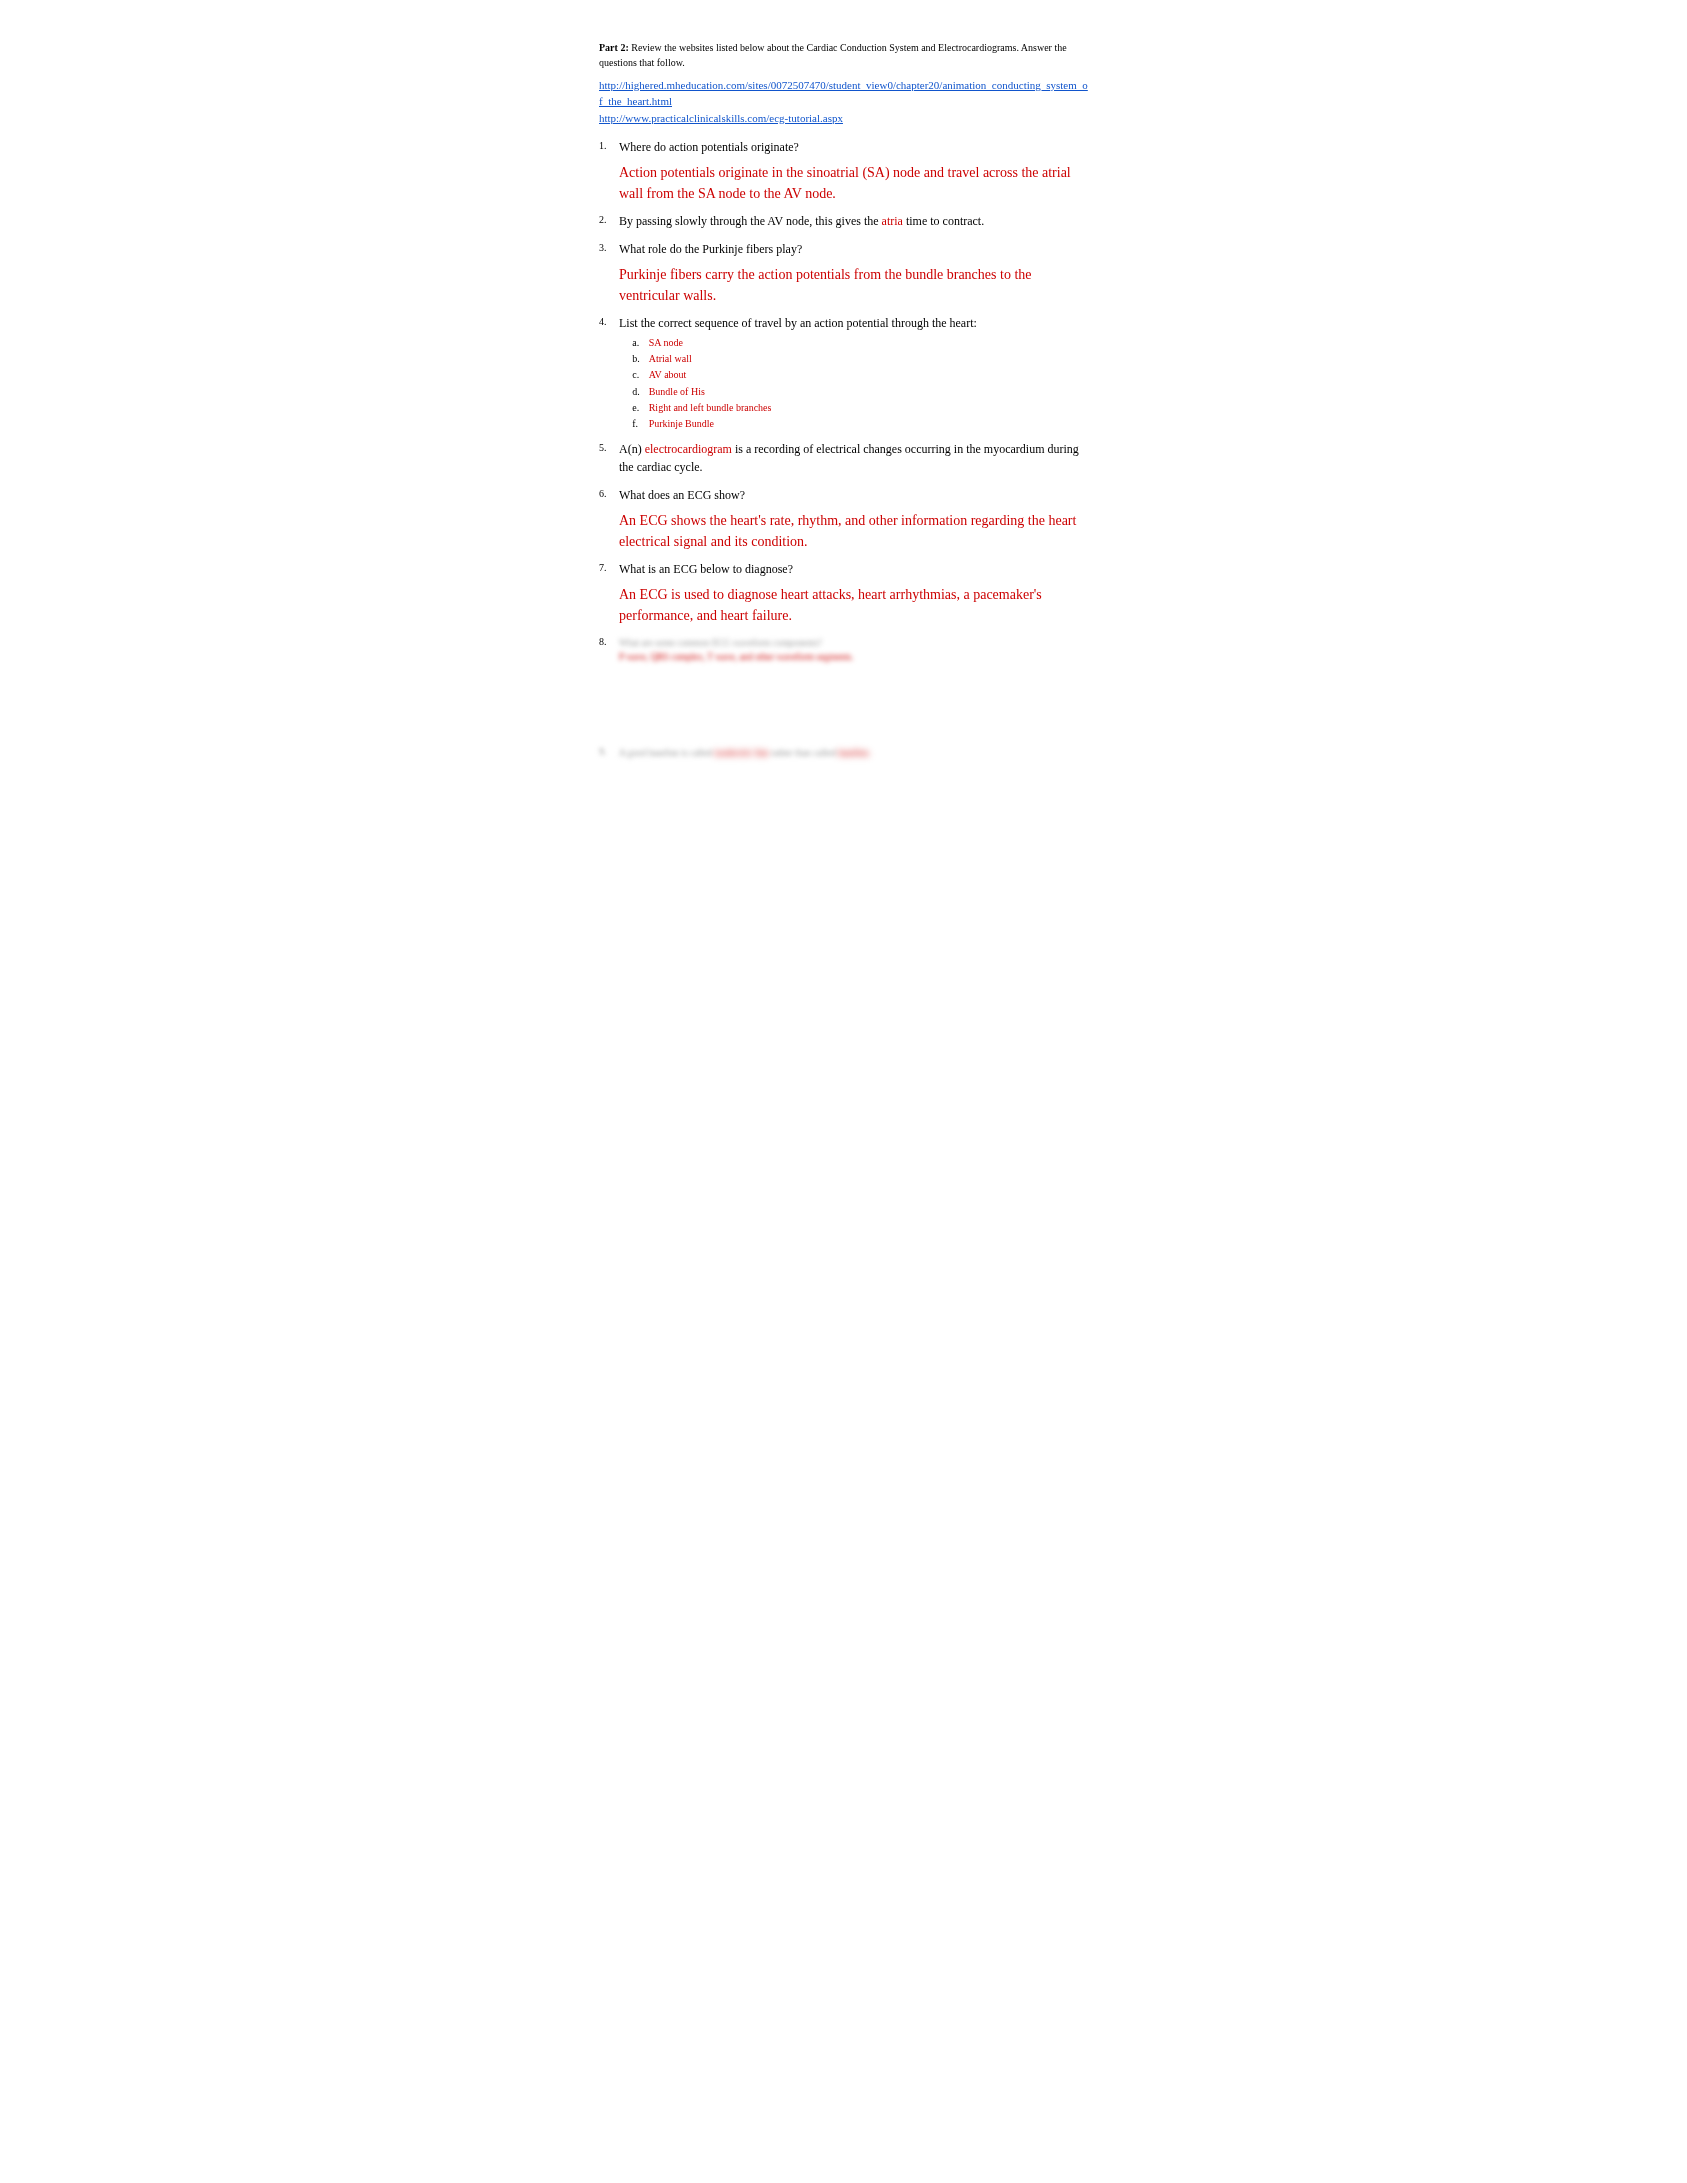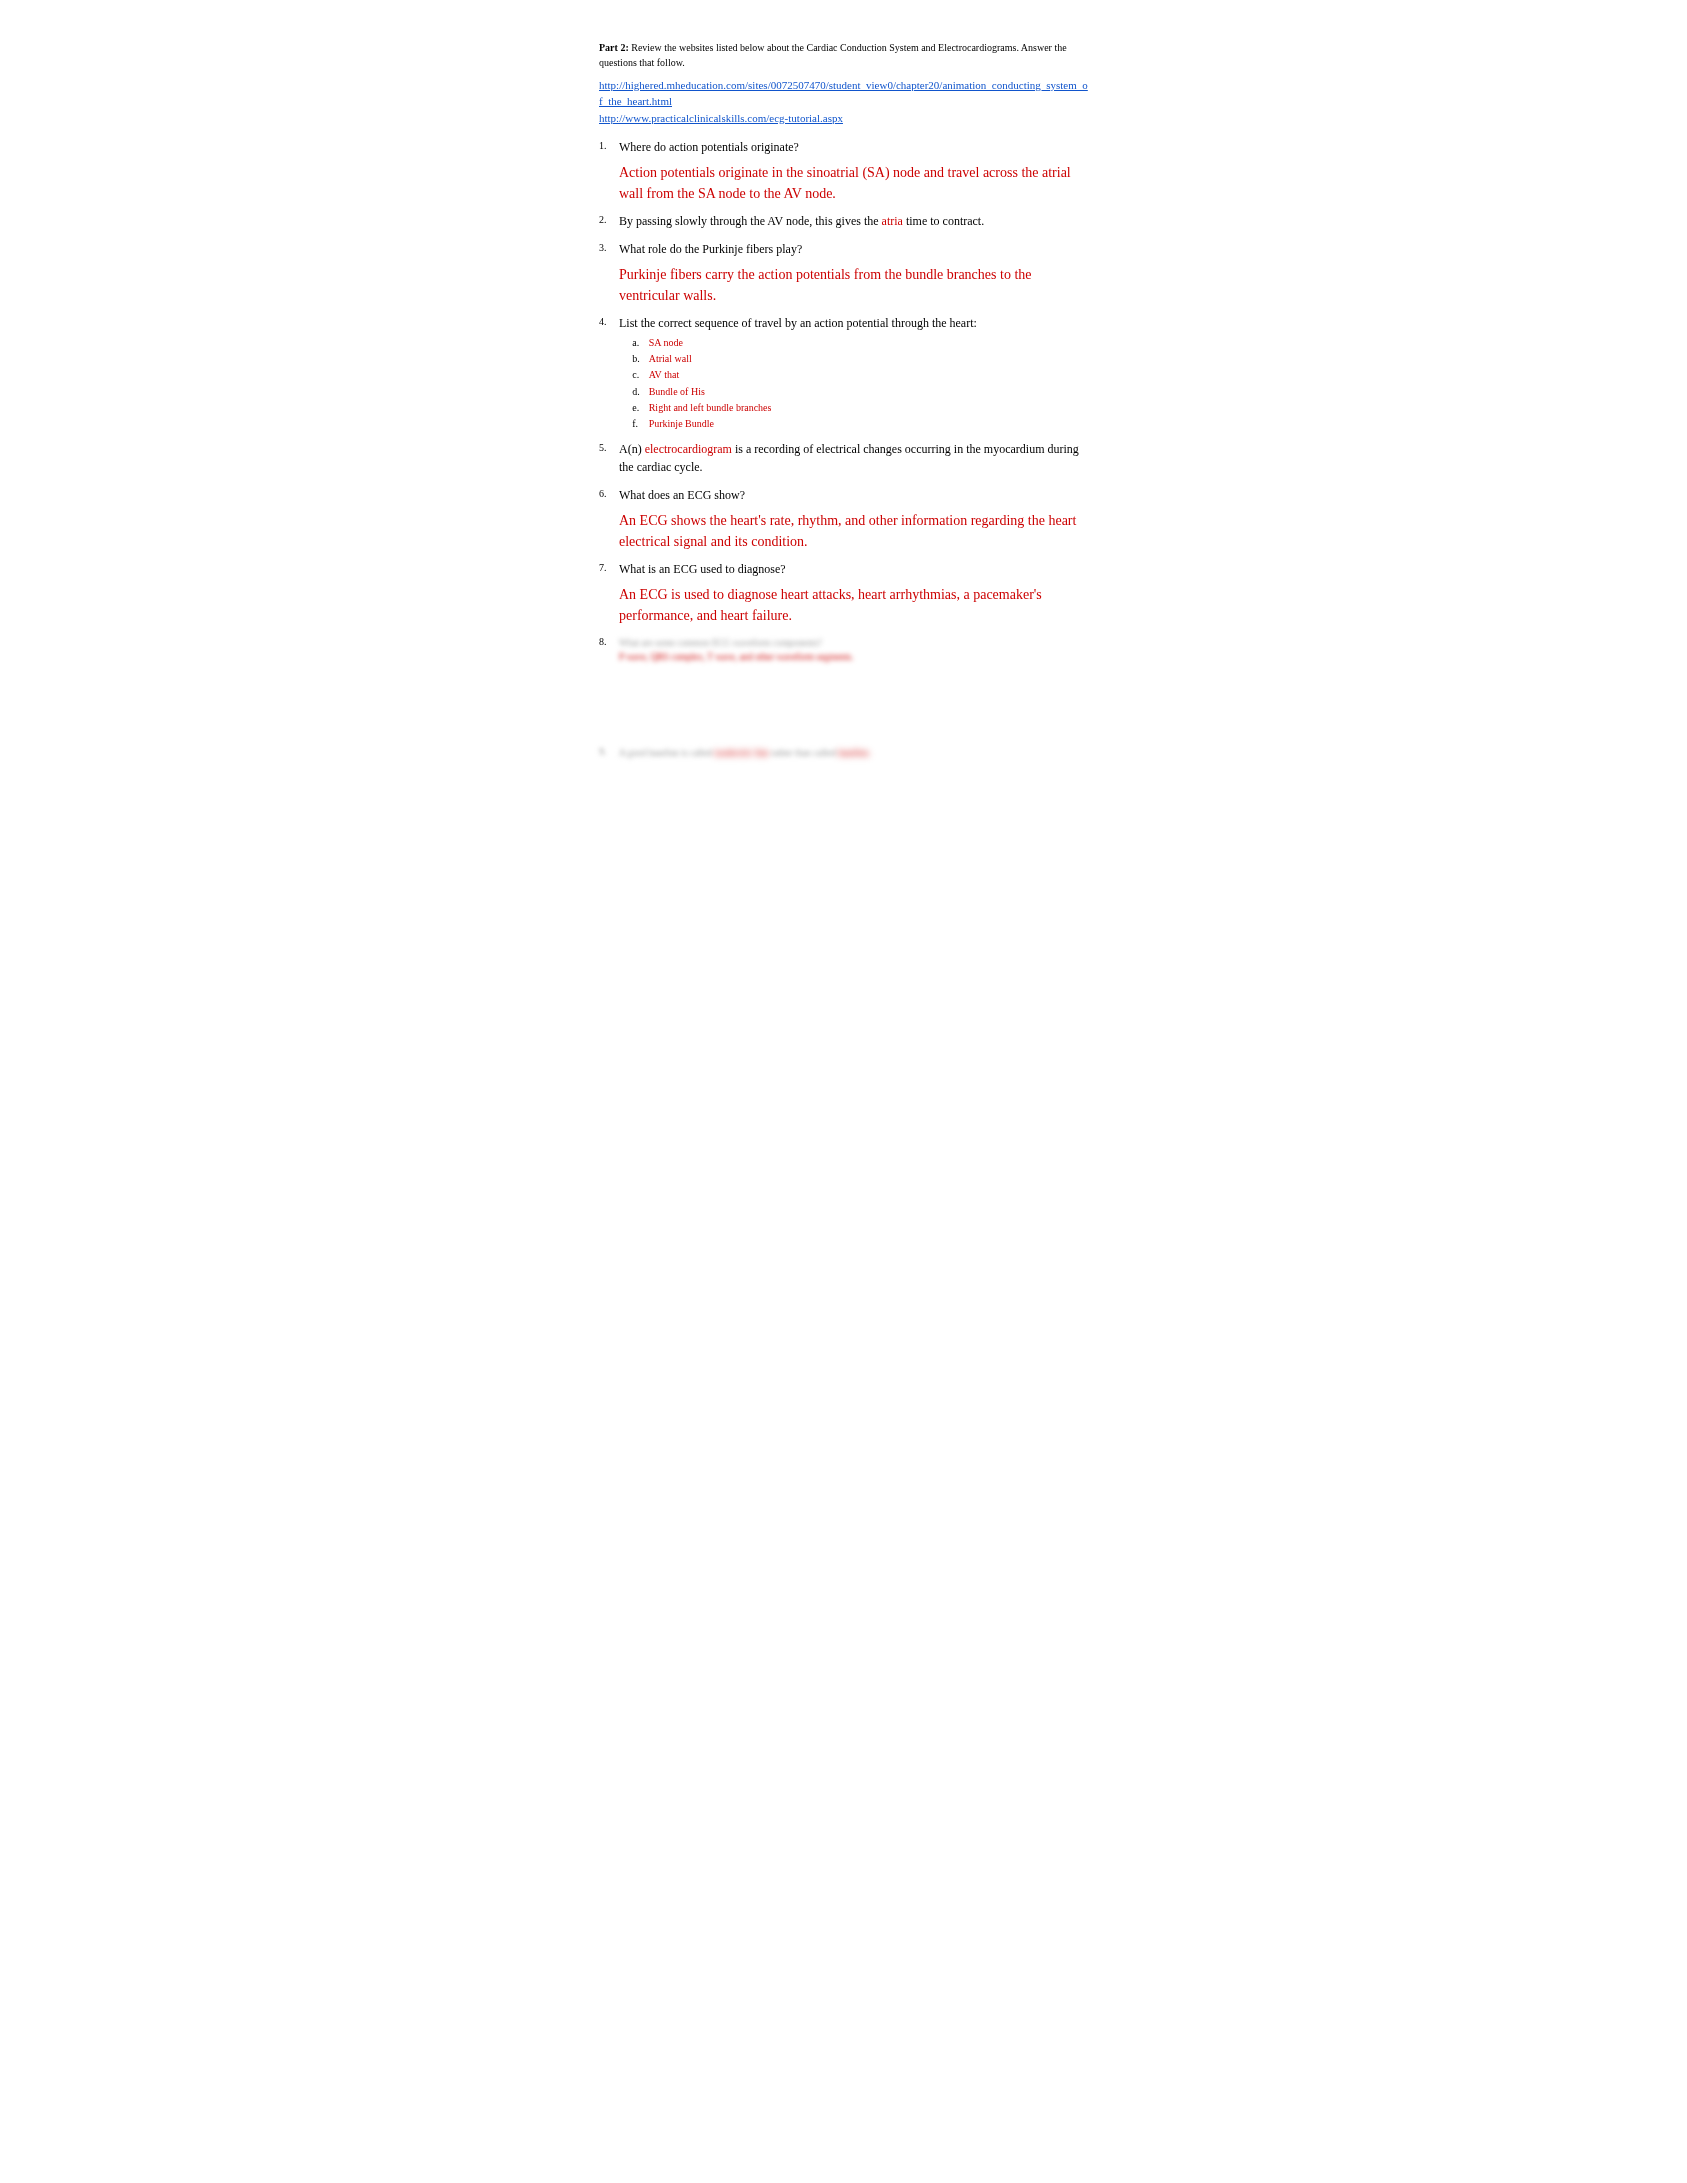--- a/index.html
+++ b/index.html
@@ -158,21 +158,21 @@
           <li class="sub-item">
             <span class="sub-letter">a.</span>
             <span class="sub-answer">SA node</span>
           </li>
           <li class="sub-item">
             <span class="sub-letter">b.</span>
             <span class="sub-answer">Atrial wall</span>
           </li>
           <li class="sub-item">
             <span class="sub-letter">c.</span>
-            <span class="sub-answer">AV that</span>
+            <span class="sub-answer">AV about</span>
           </li>
           <li class="sub-item">
             <span class="sub-letter">d.</span>
             <span class="sub-answer">Bundle of His</span>
           </li>
           <li class="sub-item">
             <span class="sub-letter">e.</span>
             <span class="sub-answer">Right and left bundle branches</span>
           </li>
           <li class="sub-item">
@@ -196,21 +196,21 @@
       <span class="question-number">6.</span>
       <div class="question-content">
         <div class="question-text">What does an ECG show?</div>
         <div class="answer-text">An ECG shows the heart's rate, rhythm, and other information regarding the heart electrical signal and its condition.</div>
       </div>
     </li>
 
     <li class="question-item">
       <span class="question-number">7.</span>
       <div class="question-content">
-        <div class="question-text">What is an ECG used to diagnose?</div>
+        <div class="question-text">What is an ECG below to diagnose?</div>
         <div class="answer-text">An ECG is used to diagnose heart attacks, heart arrhythmias, a pacemaker's performance, and heart failure.</div>
       </div>
     </li>
 
     <li class="question-item">
       <span class="question-number">8.</span>
       <div class="question-content">
         <div class="blurred-text">What are some common ECG waveform components?</div>
         <div class="blurred-answer">P wave, QRS complex, T wave, and other waveform segments.</div>
       </div>

